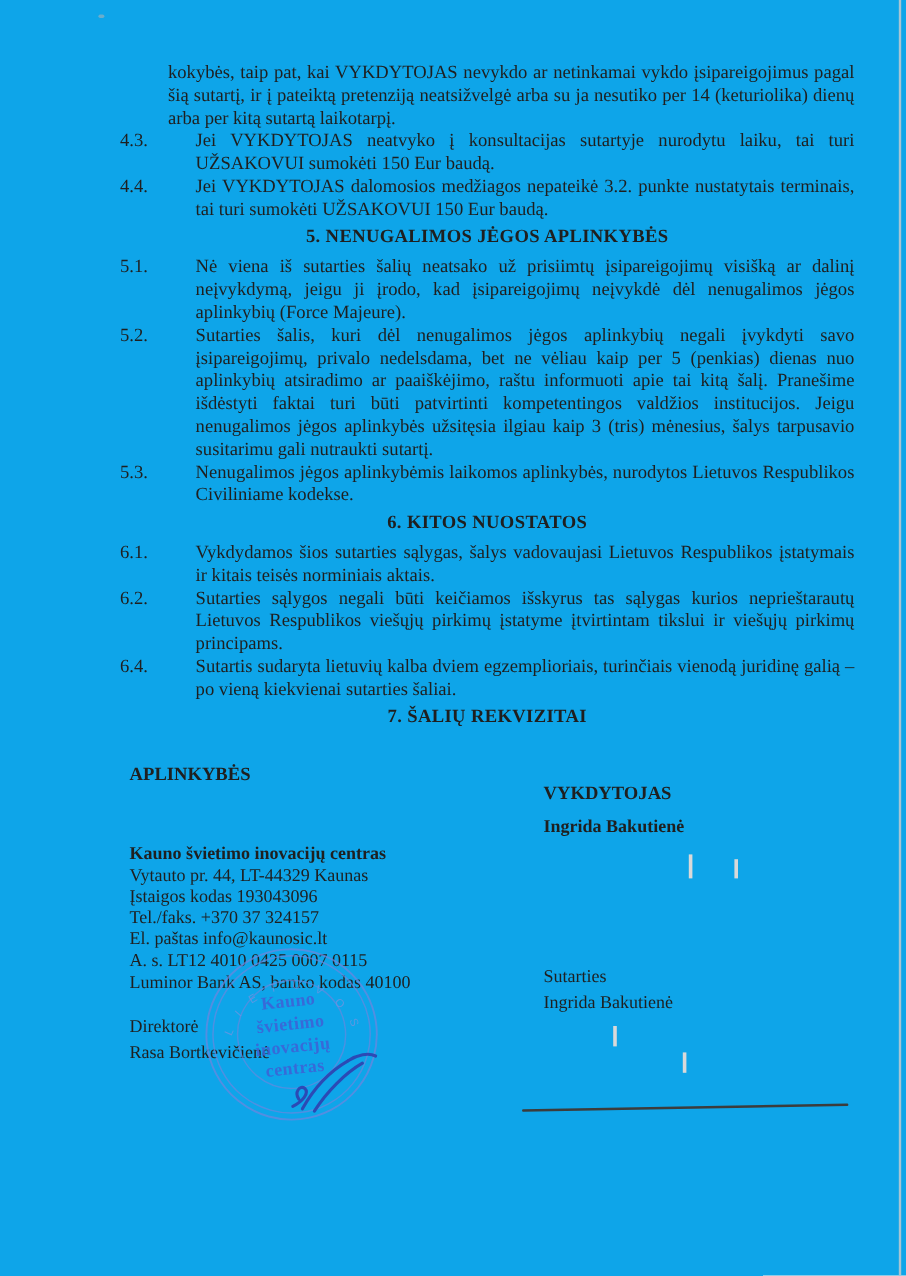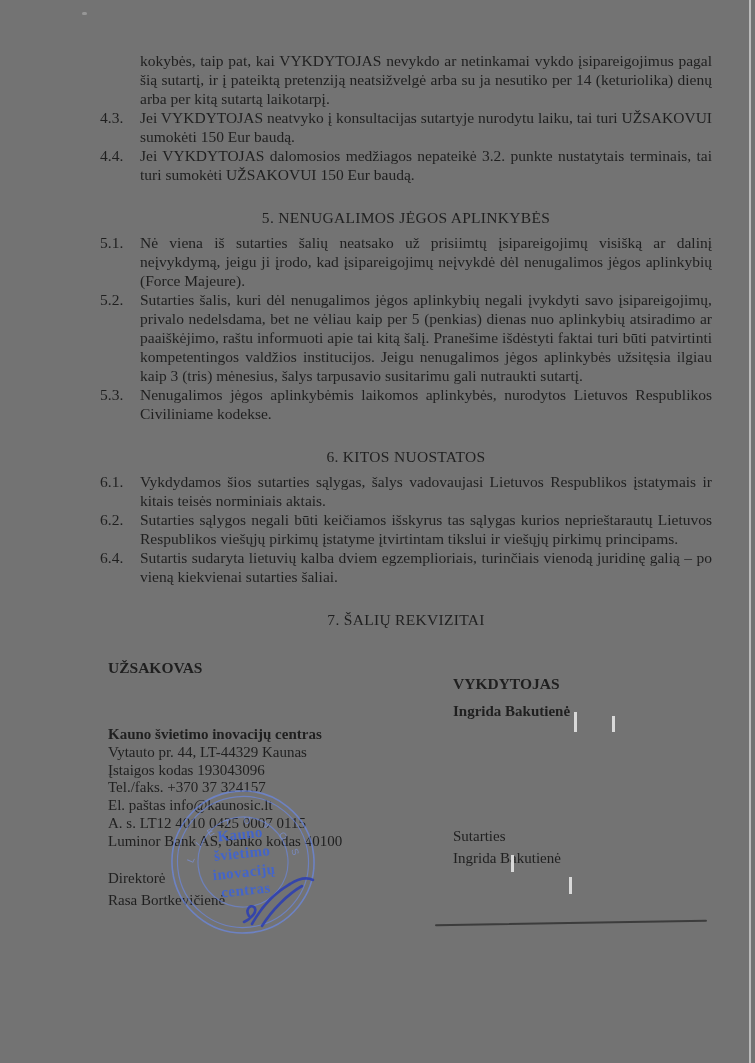--- a/index.html
+++ b/index.html
@@ -1,31 +1,31 @@
 <!DOCTYPE html>
 <html><head>
 <meta charset="utf-8">
 <style>
   html,body { margin:0; padding:0; background:#e8e8e8; }
   .page {
     position:relative; width:755px; height:1063px;
-    background:#737373; overflow:hidden;
+    background:#0ea5e9; overflow:hidden;
     font-family:"Liberation Serif", serif; color:#1f1f1f;
   }
   .doc {
     position:absolute; left:100px; top:51px; width:612px;
     font-size:15.5px; line-height:19px;
   }
   .cont { margin-left:40px; text-align:justify; }
-  .clause { display:flex; }
+  .clause { display:flex;gap:23px; }
   .clause .num { width:40px; flex:none; }
   .clause .txt { flex:1 1 auto; text-align:justify; }
   .sec-title {
-    text-align:center; font-weight:normal; letter-spacing:.3px;
-    margin:24px 0 6px 0;
+    text-align:center; font-weight:bold; letter-spacing:.3px;
+    margin:4px 0 6px 0;
   }
   
   .req { display:flex; margin-left:8px; margin-top:29px; font-size:15px; }
   .req-col-left  { width:345px; flex:none; }
   .req-col-right { flex:1 1 auto;margin-top:16px; }
   .req-heading { font-weight:bold; font-size:15.5px; line-height:20px; margin-bottom:9px; }
   .req-org { font-weight:bold;margin-top:48px; }
   .addr { line-height:17.8px; }
   .signer { margin-top:16px; line-height:22px; }
   .signer-right { margin-top:104px; line-height:22px; }
@@ -89,21 +89,21 @@
     </div>
     <div class="clause">
       <span class="num">6.4.</span>
       <div class="txt">Sutartis sudaryta lietuvių kalba dviem egzemplioriais, turinčiais vienodą juridinę galią – po vieną kiekvienai sutarties šaliai.</div>
     </div>
 
     <div class="sec-title">7. ŠALIŲ REKVIZITAI</div>
 
     <div class="req">
       <div class="req-col-left">
-        <div class="req-heading">UŽSAKOVAS</div>
+        <div class="req-heading">APLINKYBĖS</div>
         <div class="addr">
           <div class="req-org">Kauno švietimo inovacijų centras</div>
           <div>Vytauto pr. 44, LT-44329 Kaunas</div>
           <div>Įstaigos kodas 193043096</div>
           <div>Tel./faks. +370 37 324157</div>
           <div>El. paštas info@kaunosic.lt</div>
           <div>A. s. LT12 4010 0425 0007 0115</div>
           <div>Luminor Bank AS, banko kodas 40100</div>
         </div>
         <div class="signer">

